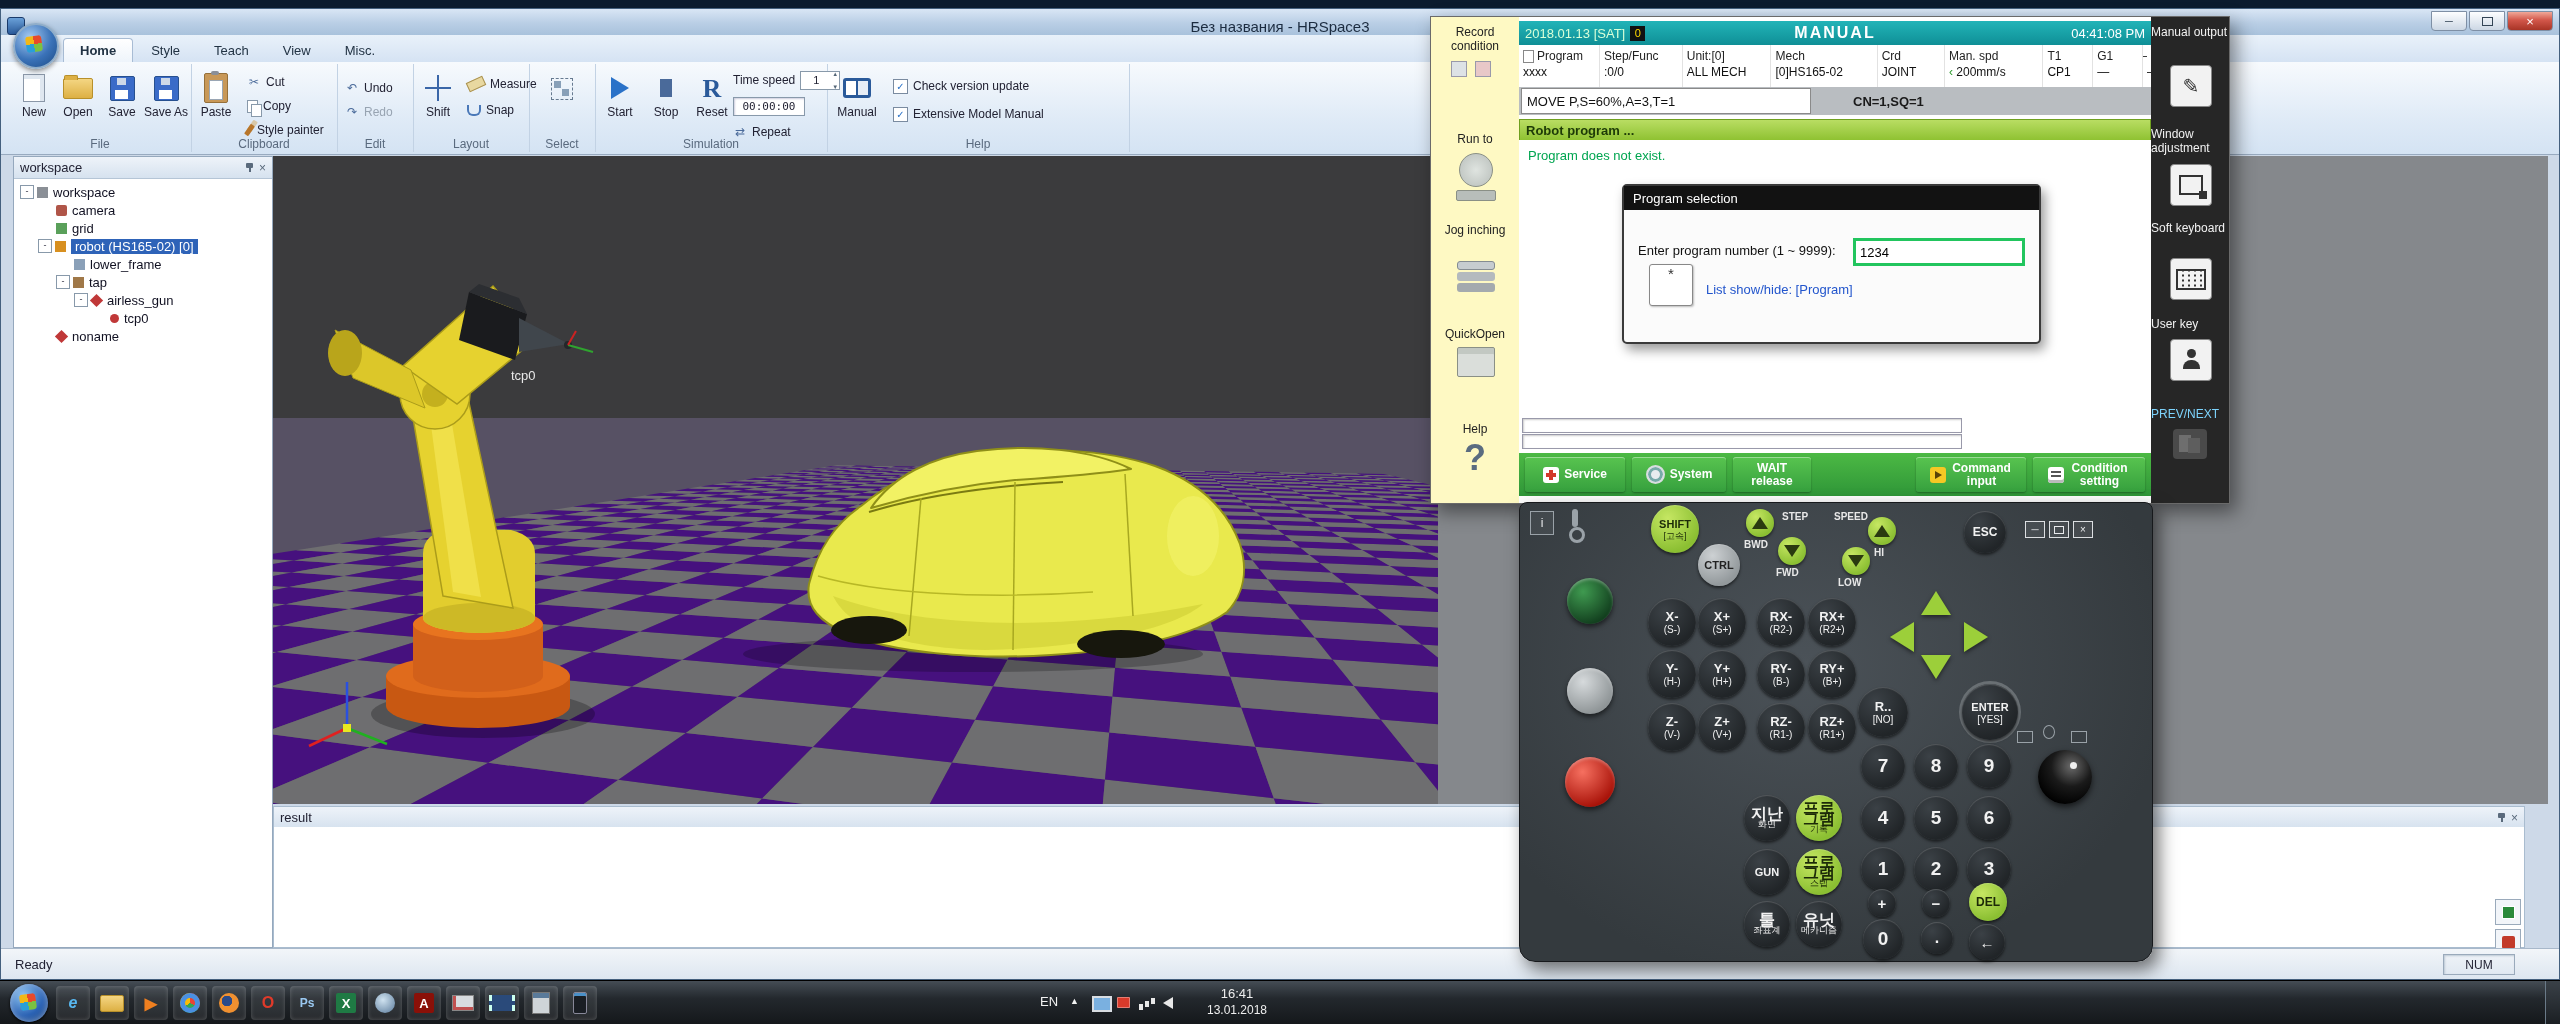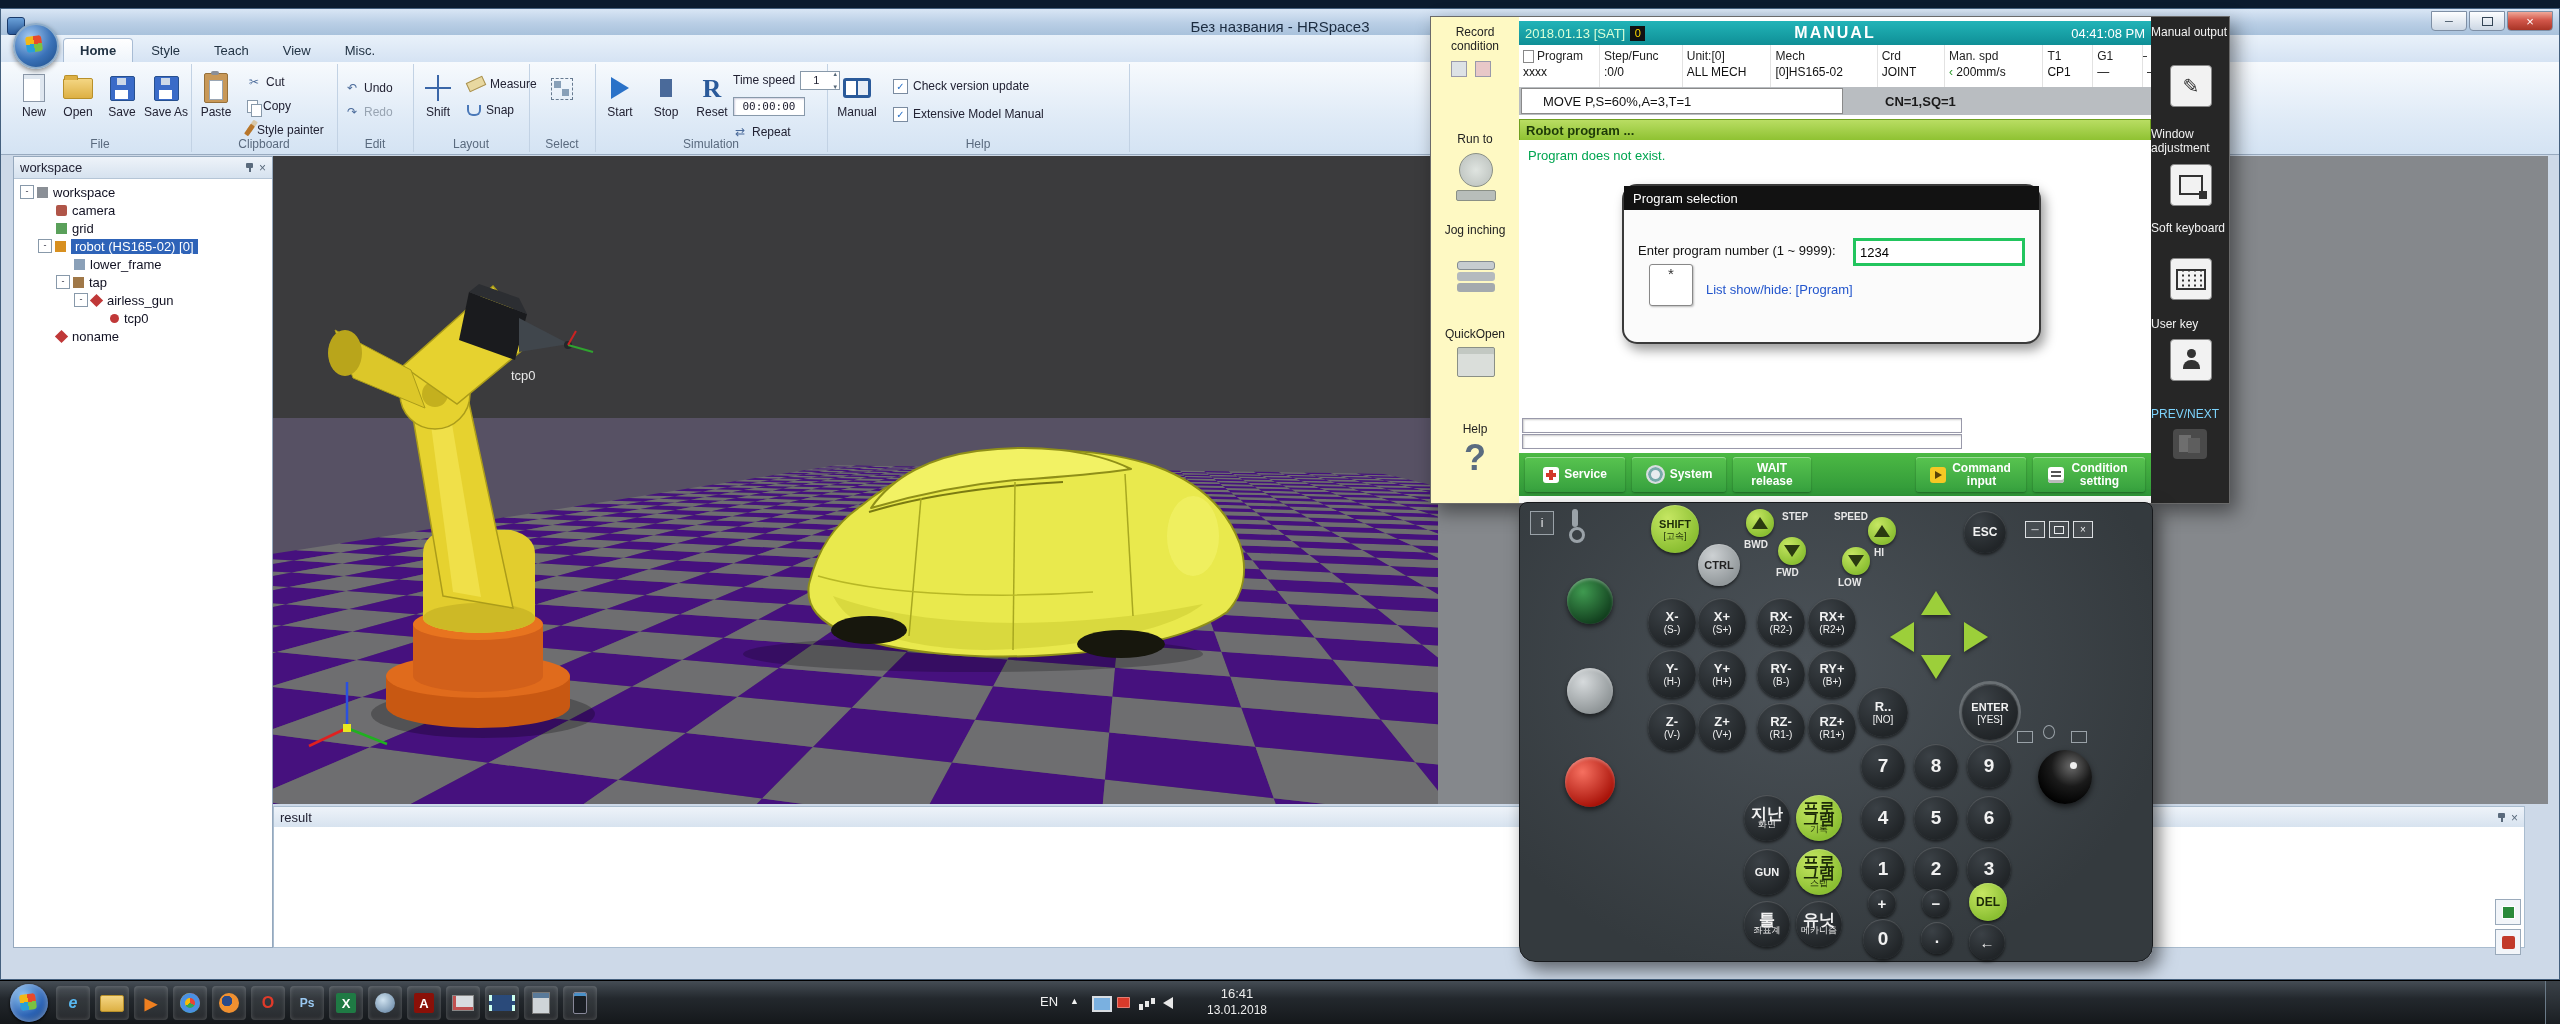--- a/index.html
+++ b/index.html
@@ -89,29 +89,29 @@
 .prlab{position:absolute;left:0;width:78px;text-align:left;font-size:12px;color:#f2f2f2;line-height:14px}
 .ptile{position:absolute;left:19px;width:40px;height:40px;background:#f2f2f2;border-radius:4px;border:1px solid #888;display:flex;align-items:center;justify-content:center;color:#333}
 .pteal{position:absolute;left:0;top:4px;right:0;height:24px;background:linear-gradient(#22b4b8,#0f8f96);color:#fff;display:flex;align-items:center;padding:0 6px;font-size:13px}
 .pmode{position:absolute;left:0;right:0;text-align:center;font-weight:bold;font-size:16px;letter-spacing:2px}
 .badge{display:inline-flex;align-items:center;justify-content:center;width:15px;height:15px;background:#111;color:#ffd800;font-size:11px;margin-left:5px}
 .pmenu{position:absolute;left:0;top:28px;right:0;height:42px;border-bottom:1px solid #cfcfcf;display:flex;background:#fff}
 .pmcol{border-right:1px solid #e2e2e2;padding:2px 4px;font-size:12px;overflow:hidden}
 .pmtop{color:#222;height:18px;display:flex;align-items:center;gap:3px;white-space:nowrap}
 .pmbot{color:#111;font-size:12px;white-space:nowrap}
 .pmove{position:absolute;left:0;top:70px;right:0;height:28px;background:#b9bdc1;display:flex;align-items:center}
-.movebox{width:278px;height:24px;background:#fff;border:1px solid #8a8a8a;font-size:13px;display:flex;align-items:center;padding:0 21px;margin-left:2px;white-space:nowrap}
+.movebox{width:278px;height:24px;background:#fff;border:1px solid #8a8a8a;font-size:13px;display:flex;align-items:center;padding:0 5px;margin-left:2px;white-space:nowrap}
 .cnsq{margin-left:42px;font-size:13px;font-weight:bold;color:#1a1a1a}
 .pprog{position:absolute;left:0;top:102px;right:0;height:20px;background:linear-gradient(#b9dd63,#8fc232);border:1px solid #6fa01f;font-size:13px;font-weight:bold;color:#1d3a07;display:flex;align-items:center;padding:0 6px}
 .pcontent{position:absolute;left:0;top:123px;right:0;height:277px;background:#fff}
 .pmsg{position:absolute;left:9px;top:8px;color:#00a550;font-size:13px}
 .pbar{position:absolute;left:3px;width:438px;height:13px;background:#fff;border:1px solid #99a;box-shadow:inset 1px 1px 2px #ccc}
 .pgreen{position:absolute;left:0;right:0;bottom:7px;height:43px;background:linear-gradient(#4cb944,#2f9638);display:flex;align-items:center;padding:0 6px;gap:7px}
 .gbtn{height:35px;border-radius:3px;background:linear-gradient(#58c44f,#36a03e);box-shadow:inset 0 1px 0 rgba(255,255,255,.4),0 1px 2px rgba(0,0,0,.35);color:#fff;font-size:12px;font-weight:bold;display:flex;align-items:center;justify-content:center;padding:0 7px;gap:5px;text-align:center;line-height:13px}
-.pdialog{position:absolute;left:103px;top:167px;width:415px;height:156px;background:#fbfbfb;border:2px solid #3a3a3a;border-radius:15px;box-shadow:4px 6px 12px rgba(0,0,0,.4);z-index:5}
+.pdialog{position:absolute;left:103px;top:167px;width:415px;height:156px;background:#fbfbfb;border:2px solid #3a3a3a;border-radius:5px;box-shadow:4px 6px 12px rgba(0,0,0,.4);z-index:5}
 .pdtitle{height:24px;background:#121212;color:#fff;font-size:13px;display:flex;align-items:center;padding:0 9px}
 .pdprompt{position:absolute;left:14px;top:57px;font-size:13px;color:#111}
 .pdinput{position:absolute;left:229px;top:52px;width:158px;height:22px;border:3px solid #22c55e;background:#fff;font-size:13px;padding:0 4px;font-family:"Liberation Sans",sans-serif}
 .pdbtn{position:absolute;left:25px;top:78px;width:42px;height:40px;background:#fff;border:1px solid #888;border-radius:3px;box-shadow:1px 1px 2px #bbb;font-size:15px;display:flex;align-items:flex-start;justify-content:center;color:#333}
 .pdlink{position:absolute;left:82px;top:96px;color:#2255cc;font-size:13px}
 
 .stampic{position:absolute;left:25px;width:38px;height:50px}
 .stampic::before{content:"";position:absolute;left:3px;top:0;width:32px;height:32px;border-radius:50%;background:radial-gradient(#dfe4e0,#b8beba);border:1px solid #8a9086}
 .stampic::after{content:"";position:absolute;left:0;bottom:2px;width:38px;height:9px;background:#b8beba;border:1px solid #8a9086;border-radius:2px}
 .jogic{position:absolute;left:26px;width:36px;height:7px;background:#c6ccd0;border:1px solid #848c92;border-radius:3px;box-shadow:0 11px 0 #b4babe,0 22px 0 #a4aaae}
@@ -1274,20 +1274,24 @@
       <div class="rbody"></div>
     </div>
 
     <div class="sidebtn" style="left:2494px;top:890px">
         <span class="sb-g"></span>
       </div>
     <div class="sidebtn" style="left:2494px;top:920px">
         <span class="sb-r"></span>
       </div>
 
+    <div class="statusbar">
+      <span>Ready</span>
+      <span class="numcell">NUM</span>
+    </div>
   </div>
 
   <div class="pwin">
 
     <div class="pleft">
       <div class="plab" style="top:8px">Record condition</div>
       <span class="recico" style="left:20px;top:44px"></span>
       <span class="recico" style="left:44px;top:44px;background:#e8c8c8"></span>
       <div class="plab" style="top:115px">Run to</div>
       <div class="stampic" style="top:136px"></div>

